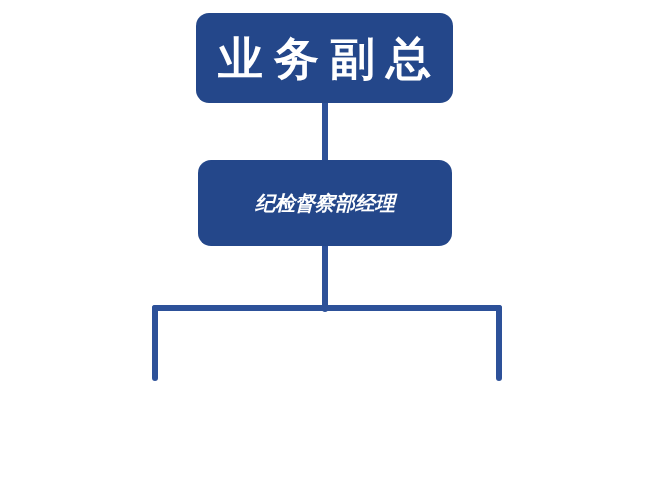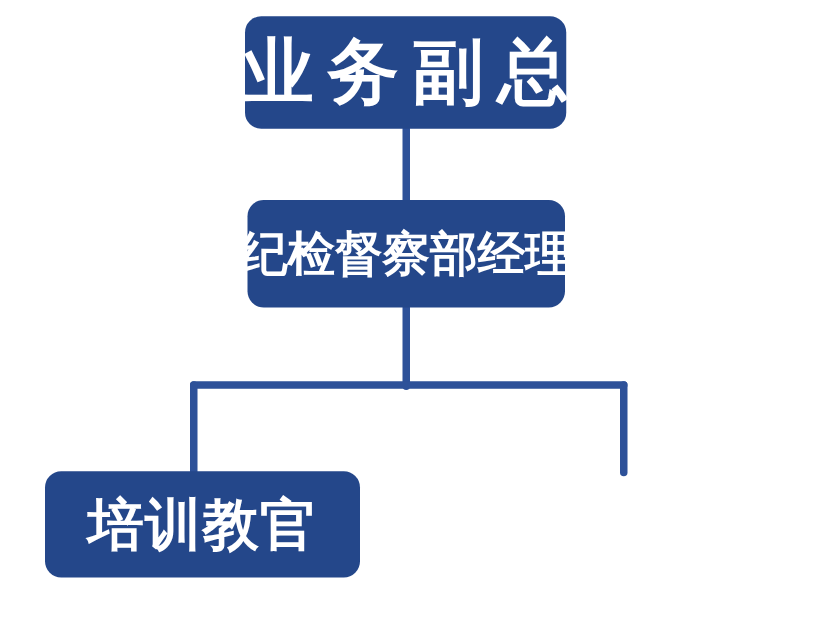--- a/index.html
+++ b/index.html
@@ -46,37 +46,38 @@
   }
 
   
   #node-vp {
     left: 196px;
     top: 13px;
     width: 257px;
     height: 90px;
   }
   #node-vp .node-label {
-    font-size: 57px;
+    font-size: 45px;
     font-weight: bold;
     letter-spacing: 11px;
     text-indent: 11px;
   }
 
   
   #node-manager {
     left: 198px;
     top: 160px;
     width: 254px;
     height: 86px;
   }
   #node-manager .node-label {
-    font-size: 38px;
+    font-size: 20px;
     font-weight: bold;
     letter-spacing: 0px;
+    font-style: italic;
   }
 
   
   #node-trainer {
     left: 36px;
     top: 377px;
     width: 252px;
     height: 85px;
   }
   #node-trainer .node-label {
@@ -117,18 +118,15 @@
   </svg>
 
   <div class="node-box" id="node-vp">
     <span class="node-label">业务副总</span>
   </div>
 
   <div class="node-box" id="node-manager">
     <span class="node-label">纪检督察部经理</span>
   </div>
 
-  <div class="node-box" id="node-trainer">
-    <span class="node-label">培训教官</span>
-  </div>
 
 
 </div>
 
 </body></html>

